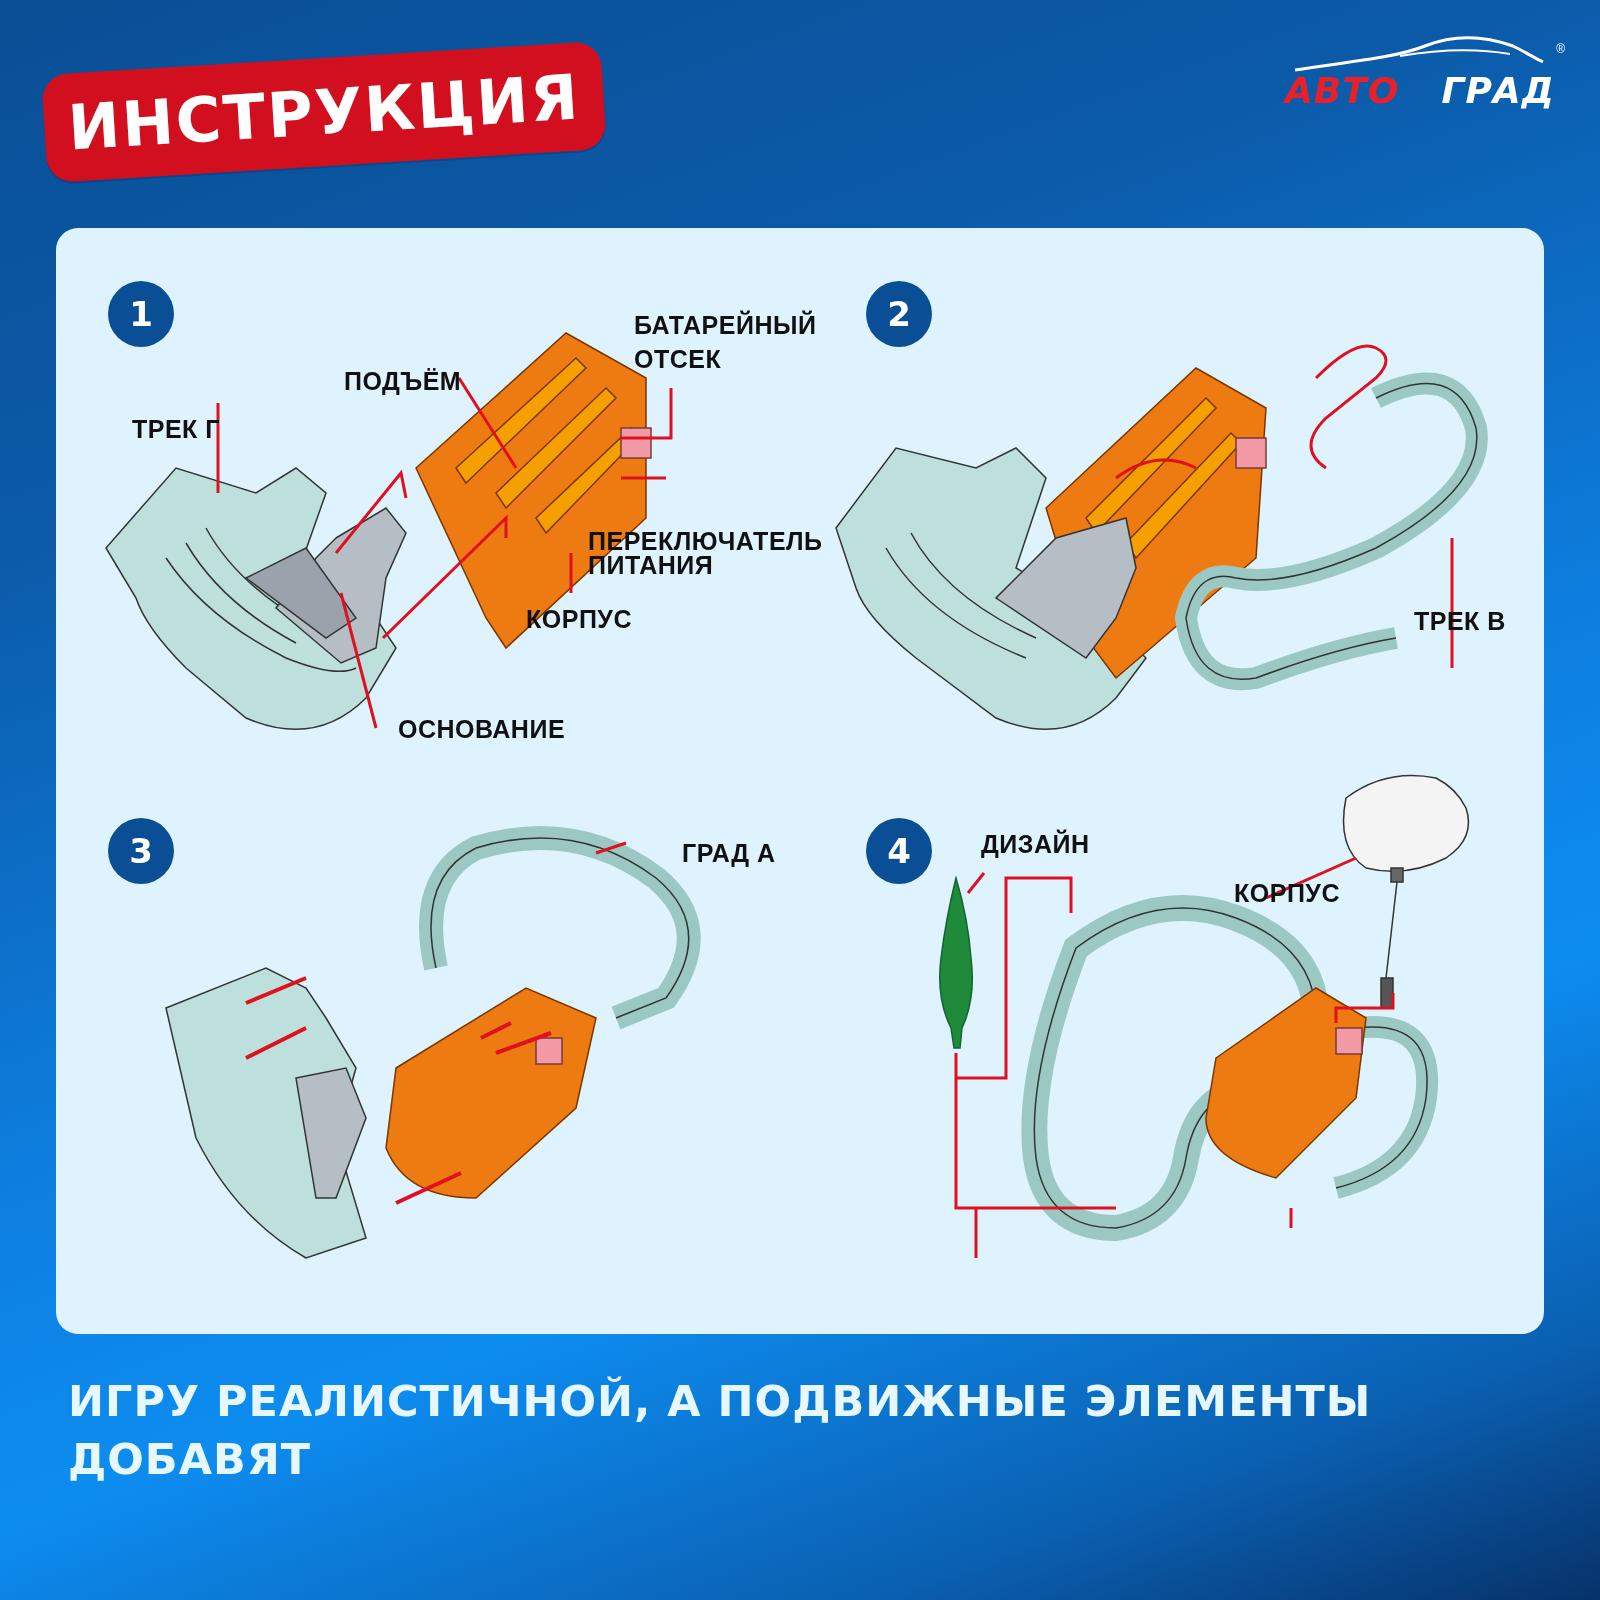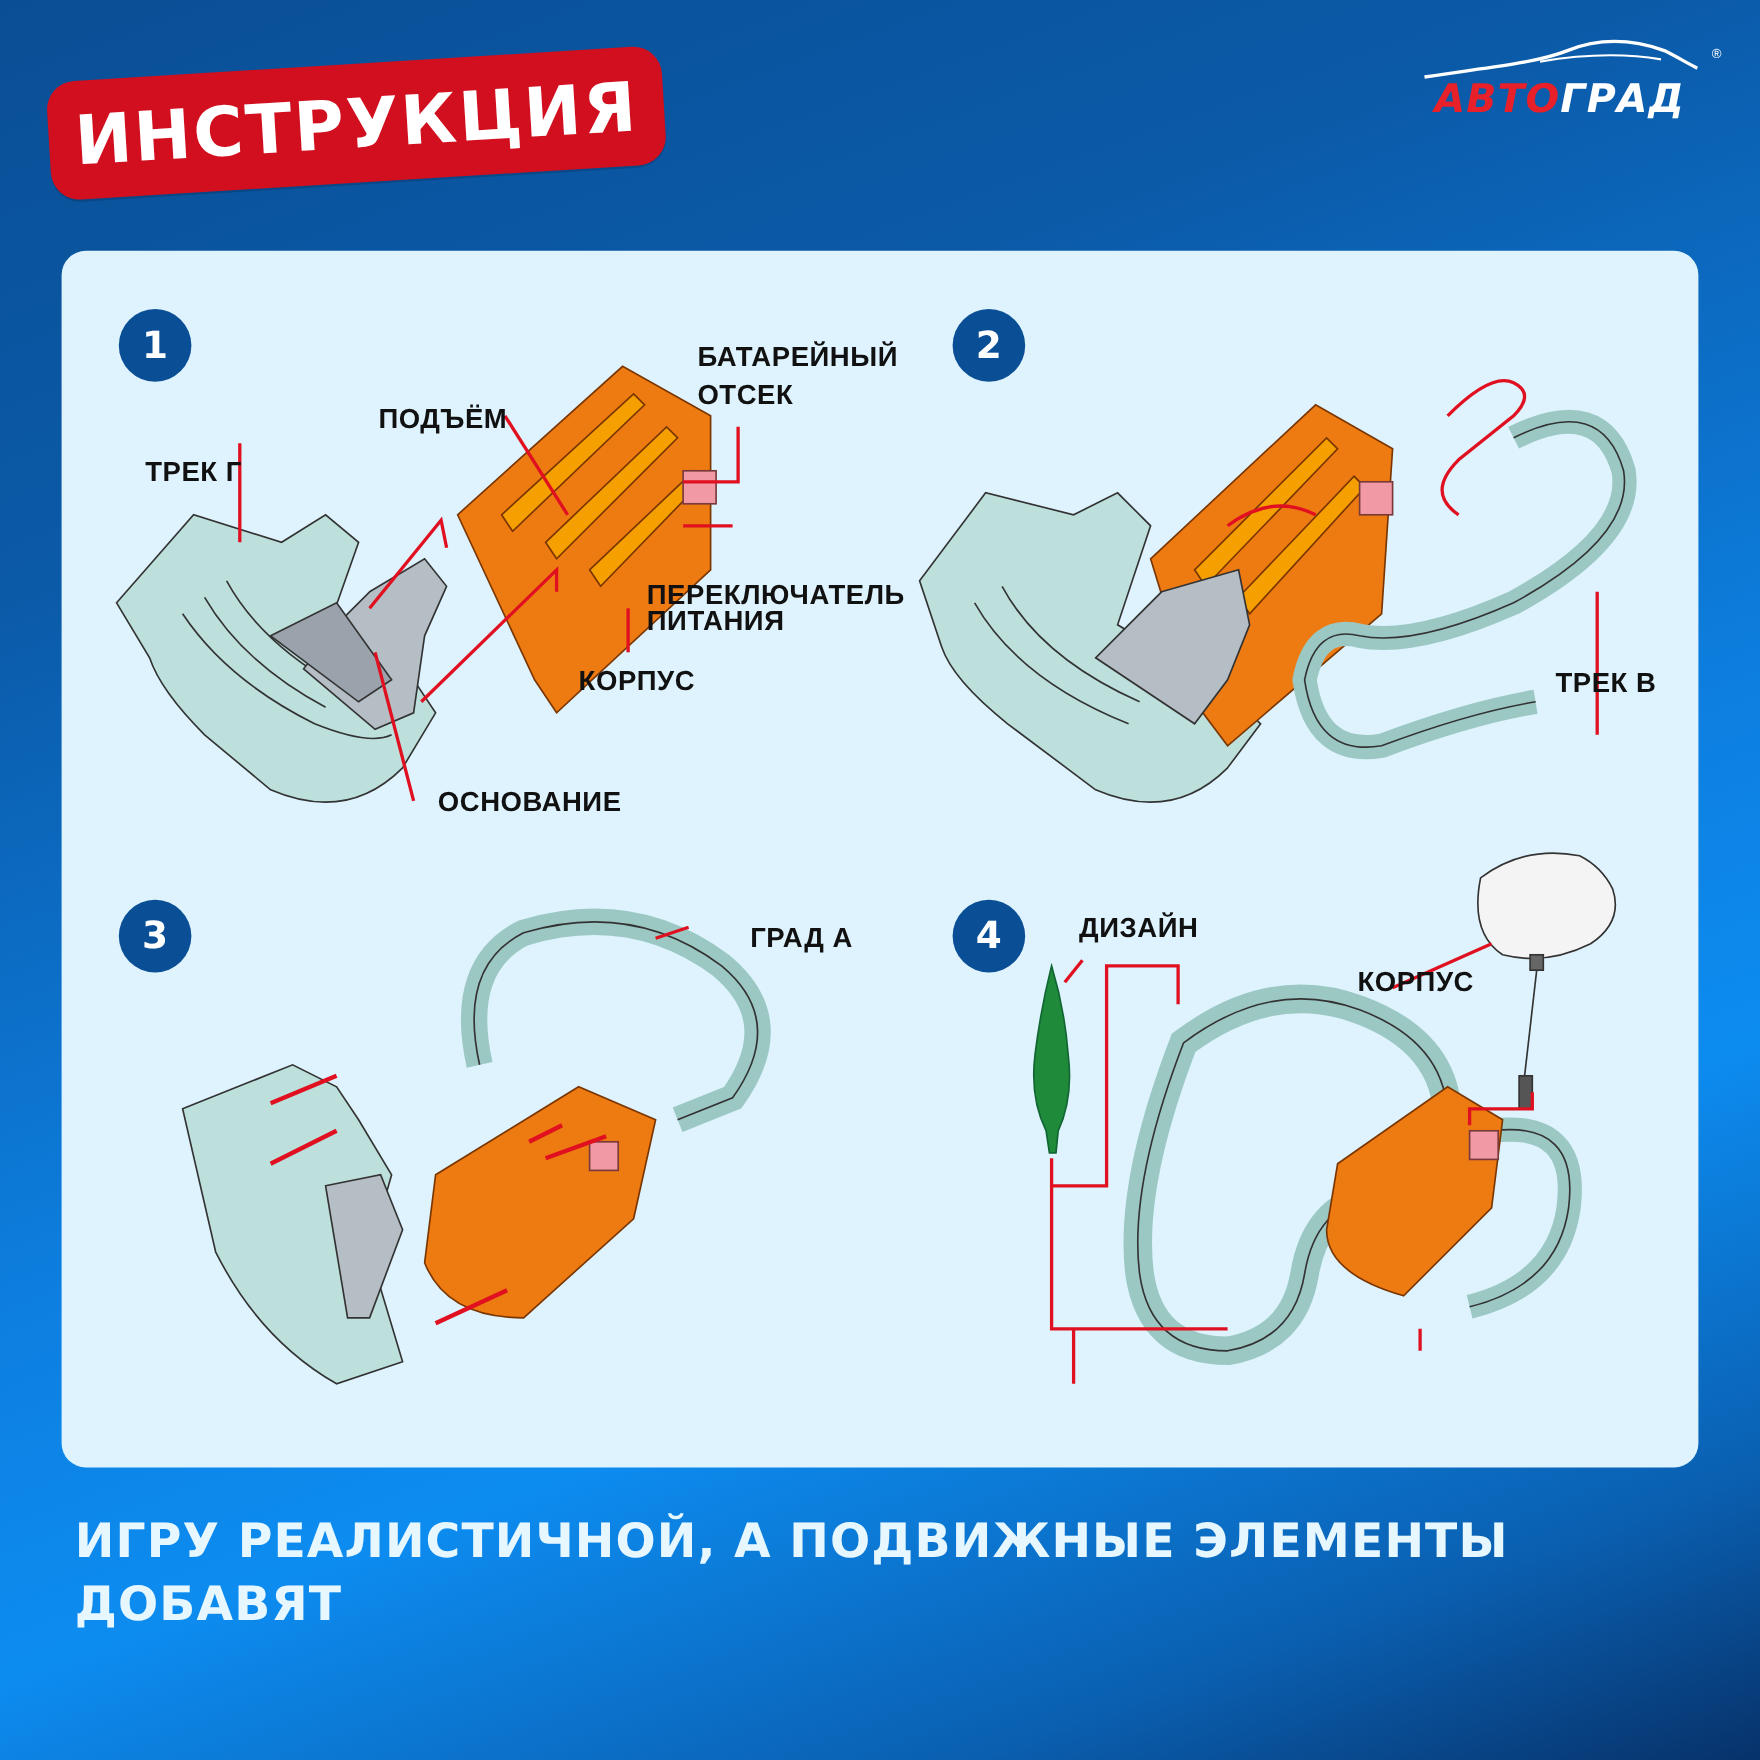--- a/index.html
+++ b/index.html
@@ -4,21 +4,21 @@
 <style>
   html,body{margin:0;padding:0;}
   body{width:1600px;height:1600px;position:relative;overflow:hidden;
     font-family:"Liberation Sans", sans-serif;
     background:linear-gradient(160deg,#0a4f96 0%,#0b5aa8 25%,#0d7fe0 55%,#0d8cf0 70%,#0a5fb0 88%,#07326a 100%);}
   .title-badge{position:absolute;left:44px;top:58px;width:560px;height:108px;background:#d20f1f;border-radius:26px;
     transform:rotate(-3.5deg);box-shadow:0 2px 0 rgba(0,0,0,.15);display:flex;align-items:center;justify-content:center;}
   .title-badge span{color:#fff;font-weight:bold;font-size:62px;letter-spacing:2px;font-family:"DejaVu Sans",sans-serif;}
   .logo{position:absolute;left:1285px;top:32px;width:280px;height:80px;}
   .logo .brand{position:absolute;left:0;top:38px;font-family:"DejaVu Sans",sans-serif;font-weight:bold;font-style:italic;font-size:36px;letter-spacing:1px;}
-  .logo .brand .a{color:#e8202a;margin-left:19px;} .logo .brand .b{color:#fff;}
+  .logo .brand .a{color:#e8202a;} .logo .brand .b{color:#fff;margin-left:42px;}
   .logo .reg{position:absolute;right:0;top:10px;color:#fff;font-size:12px;}
   .panel{position:absolute;left:56px;top:228px;width:1488px;height:1106px;background:#def3fd;border-radius:22px;}
   .step-num{position:absolute;width:66px;height:66px;border-radius:50%;background:#0a4f96;color:#fff;
     font-family:"DejaVu Sans",sans-serif;font-weight:bold;font-size:34px;display:flex;align-items:center;justify-content:center;}
   .label{position:absolute;font-family:"Liberation Sans",sans-serif;font-weight:bold;font-size:25px;color:#111;line-height:26px;letter-spacing:0.5px;}
   svg.scene{position:absolute;}
   .bottom-text{position:absolute;left:68px;top:1372px;width:1480px;color:#e6f7ff;font-family:"DejaVu Sans",sans-serif;
     font-weight:bold;font-size:43px;line-height:58px;letter-spacing:1px;}
 </style>
 </head>

